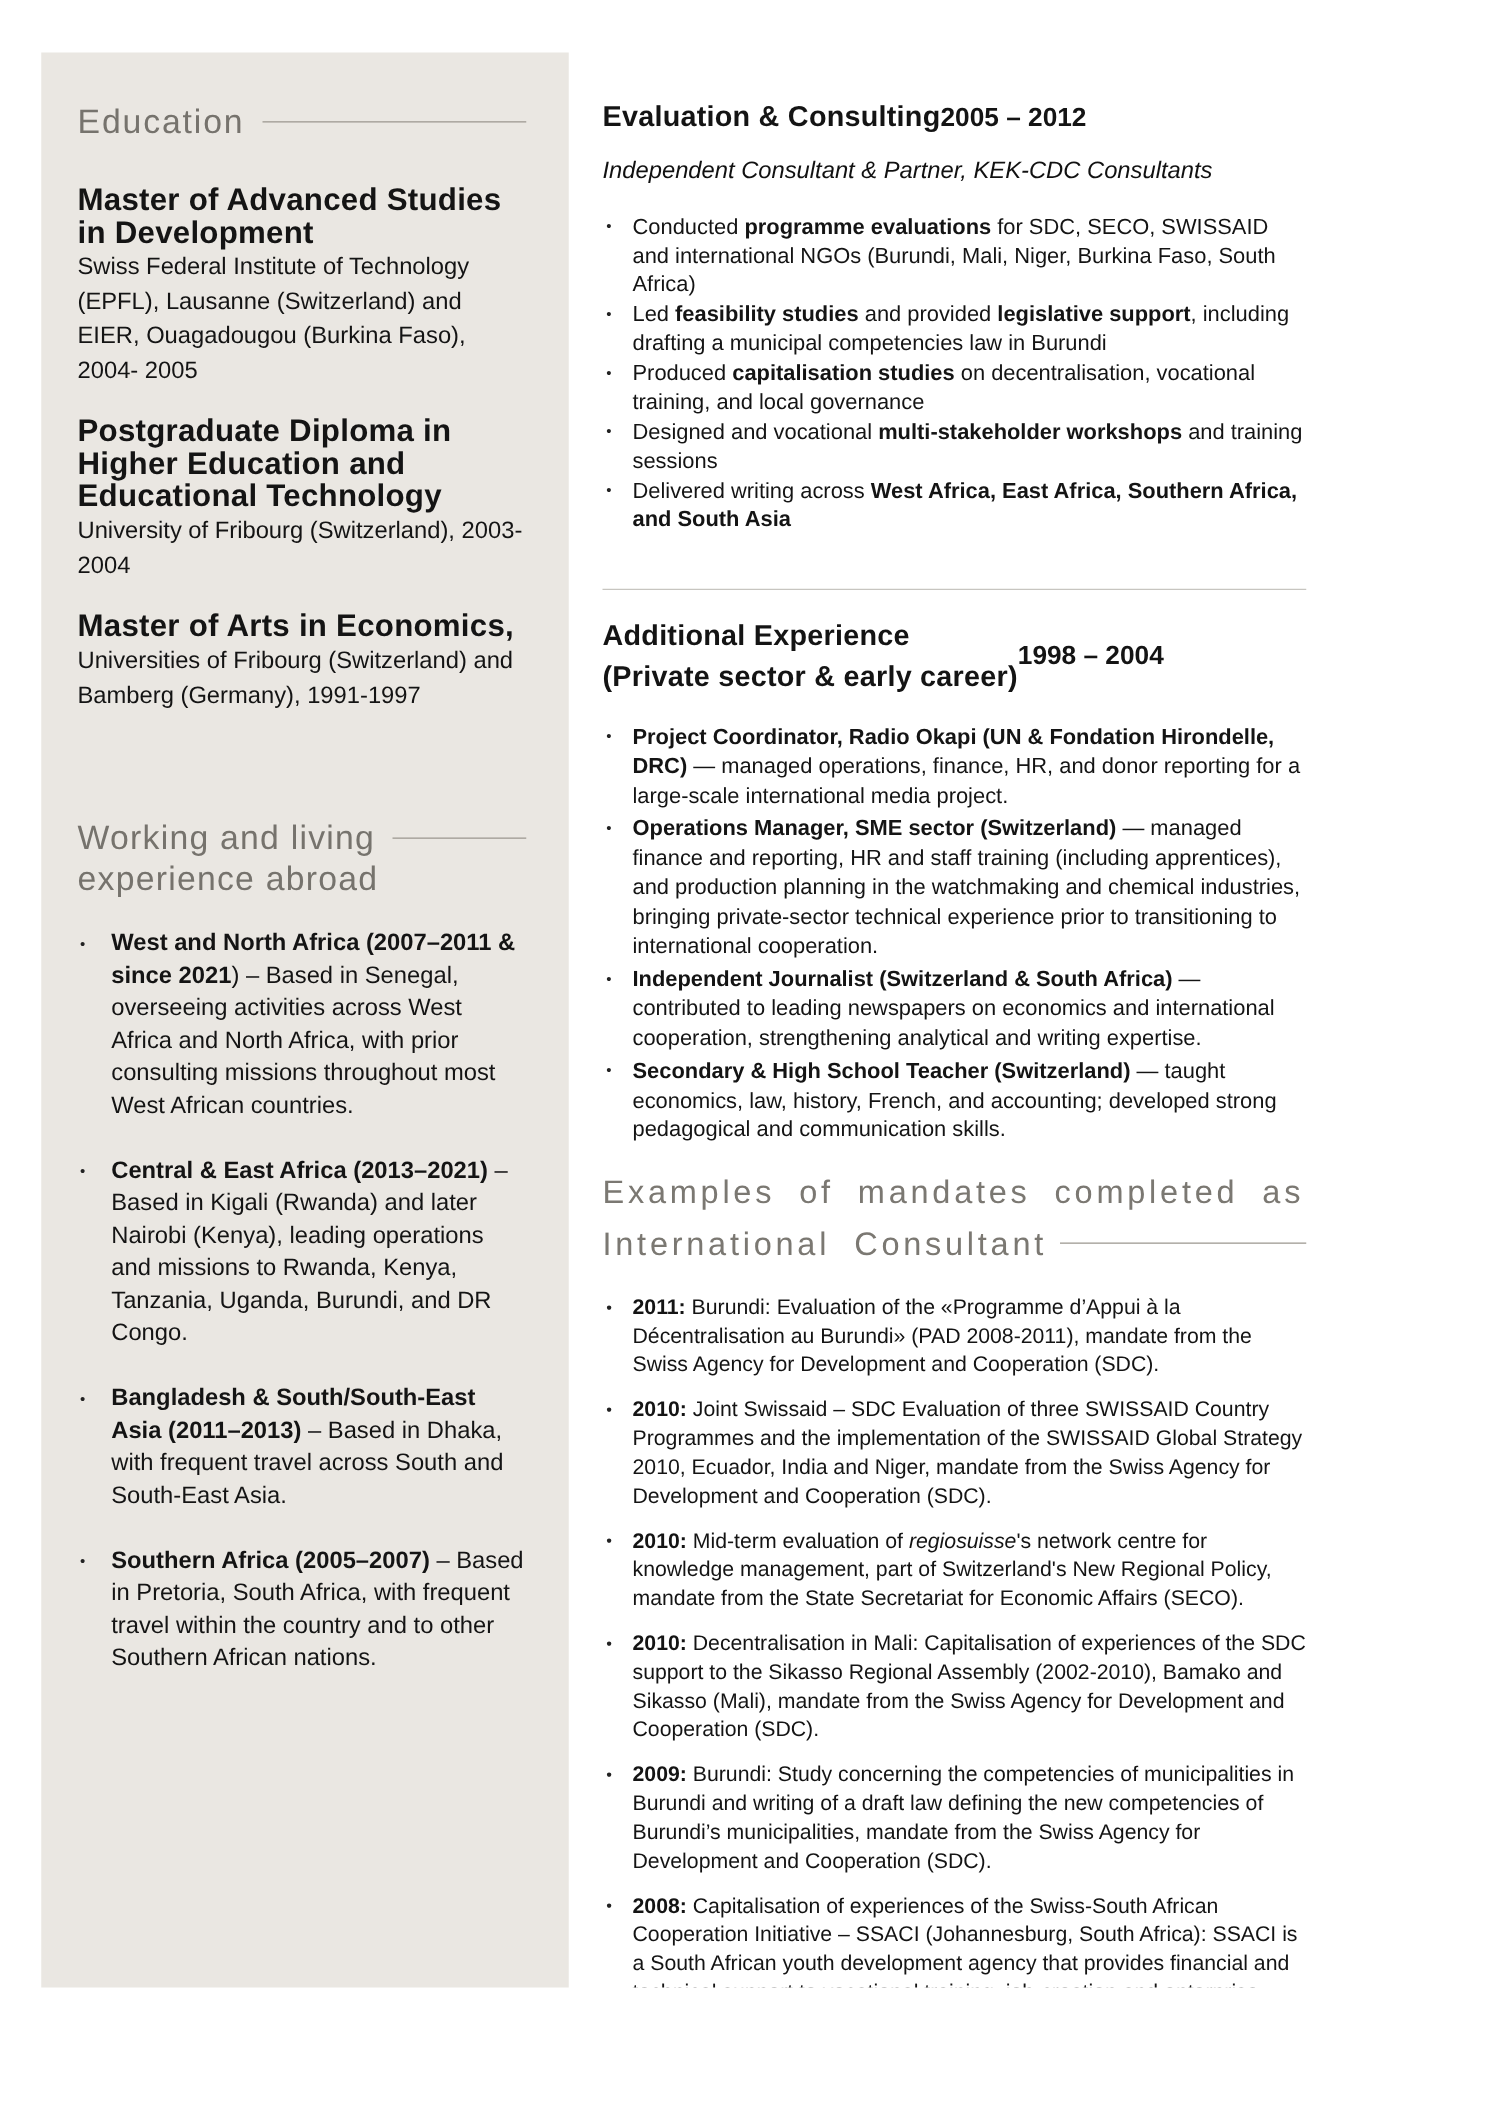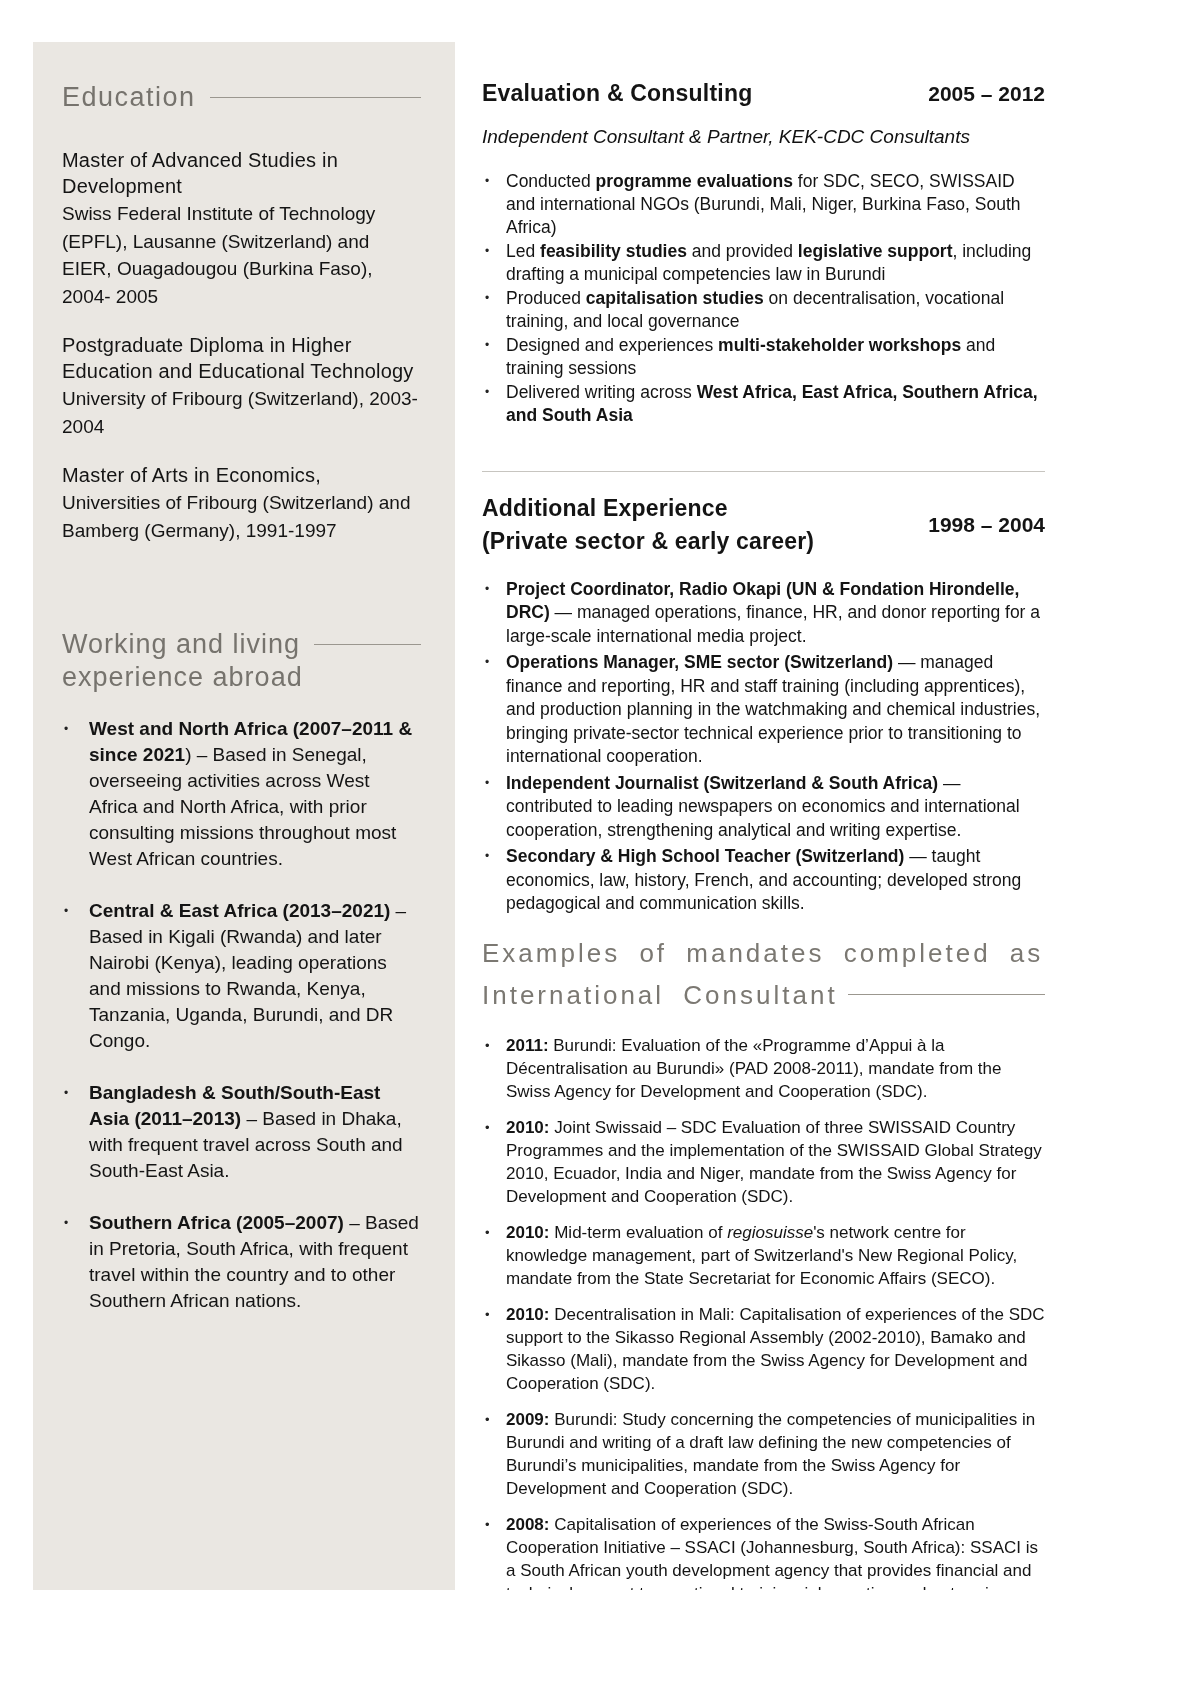--- a/index.html
+++ b/index.html
@@ -7,32 +7,32 @@
   .page{position:relative;width:1200px;height:1590px;background:#ffffff;overflow:hidden;}
 
   
   .sidebar{position:absolute;left:33px;top:42px;width:422px;height:1601px;
            background:#eae7e2;box-sizing:border-box;padding:40px 34px 0 29px;}
   .side-heading-row{display:flex;align-items:center;gap:14px;}
   .side-heading{font-size:27px;font-weight:400;color:#76736d;letter-spacing:1.5px;line-height:1.15;}
   .rule{flex:1;height:0;border-top:1.6px solid #9b978f;}
   .edu-list{margin-top:34px;}
   .edu-entry{margin-bottom:22px;}
-  .edu-entry .entry-title{font-weight:400;font-size:20px;line-height:26px;letter-spacing:.2px;}
+  .edu-entry .entry-title{font-weight:700;font-size:25px;line-height:26px;letter-spacing:.2px;}
   .edu-entry .entry-sub{font-size:19px;line-height:27.5px;margin-top:1px;}
   .abroad-head{margin-top:84px;color:#76736d;}
   .abroad-line1{display:flex;align-items:center;gap:14px;}
   .abroad-head .t{font-size:27px;letter-spacing:1px;line-height:33px;}
   .side-bullets{list-style:none;margin:22px 0 0 0;padding:0;}
   .side-bullets li{position:relative;padding-left:27px;font-size:19px;line-height:26px;margin-bottom:26px;}
   .side-bullets li::before{content:"•";position:absolute;left:2px;top:0;font-size:12px;line-height:26px;color:#222;}
 
   
   .main{position:absolute;left:482px;top:80px;width:563px;}
-  .sec-head-row{display:flex;justify-content:space-between;align-items:baseline;}
+  .sec-head-row{display:flex;justify-content:flex-start;align-items:baseline;}
   .sec-title{font-size:23px;font-weight:700;letter-spacing:.2px;line-height:1.2;}
   .sec-title.two-line{line-height:33px;}
   .sec-period{font-size:21px;font-weight:700;white-space:nowrap;}
   .head-center{align-items:center;}
   .sec-subtitle{font-style:italic;font-size:19px;margin-top:18px;color:#111;}
   ul.bullets{list-style:none;margin:0;padding:0;}
   ul.bullets li{position:relative;padding-left:24px;}
   ul.bullets li::before{content:"•";position:absolute;left:3px;top:0;font-size:12px;color:#222;}
   ul.eval{margin-top:22px;}
   ul.eval li{font-size:17.5px;line-height:23px;margin-bottom:1px;}
@@ -98,21 +98,21 @@
     <section>
       <div class="sec-head-row">
         <span class="sec-title">Evaluation &amp; Consulting</span>
         <span class="sec-period">2005 – 2012</span>
       </div>
       <div class="sec-subtitle">Independent Consultant &amp; Partner, KEK-CDC Consultants</div>
       <ul class="bullets eval">
           <li><span class="">Conducted </span><span class="b ">programme evaluations</span><span class=""> for SDC, SECO, SWISSAID and international NGOs (Burundi, Mali, Niger, Burkina Faso, South Africa)</span></li>
           <li><span class="">Led </span><span class="b ">feasibility studies</span><span class=""> and provided </span><span class="b ">legislative support</span><span class="">, including drafting a municipal competencies law in Burundi</span></li>
           <li><span class="">Produced </span><span class="b ">capitalisation studies</span><span class=""> on decentralisation, vocational training, and local governance</span></li>
-          <li><span class="">Designed and experiences </span><span class="b ">multi-stakeholder workshops</span><span class=""> and training sessions</span></li>
+          <li><span class="">Designed and vocational </span><span class="b ">multi-stakeholder workshops</span><span class=""> and training sessions</span></li>
           <li><span class="">Delivered writing across </span><span class="b ">West Africa, East Africa, Southern Africa, and South Asia</span></li>
         </ul>
     </section>
 
     <hr class="divider">
 
     <section class="sec2">
       <div class="sec-head-row head-center">
         <span class="sec-title two-line">
           <span>Additional Experience</span><br>

